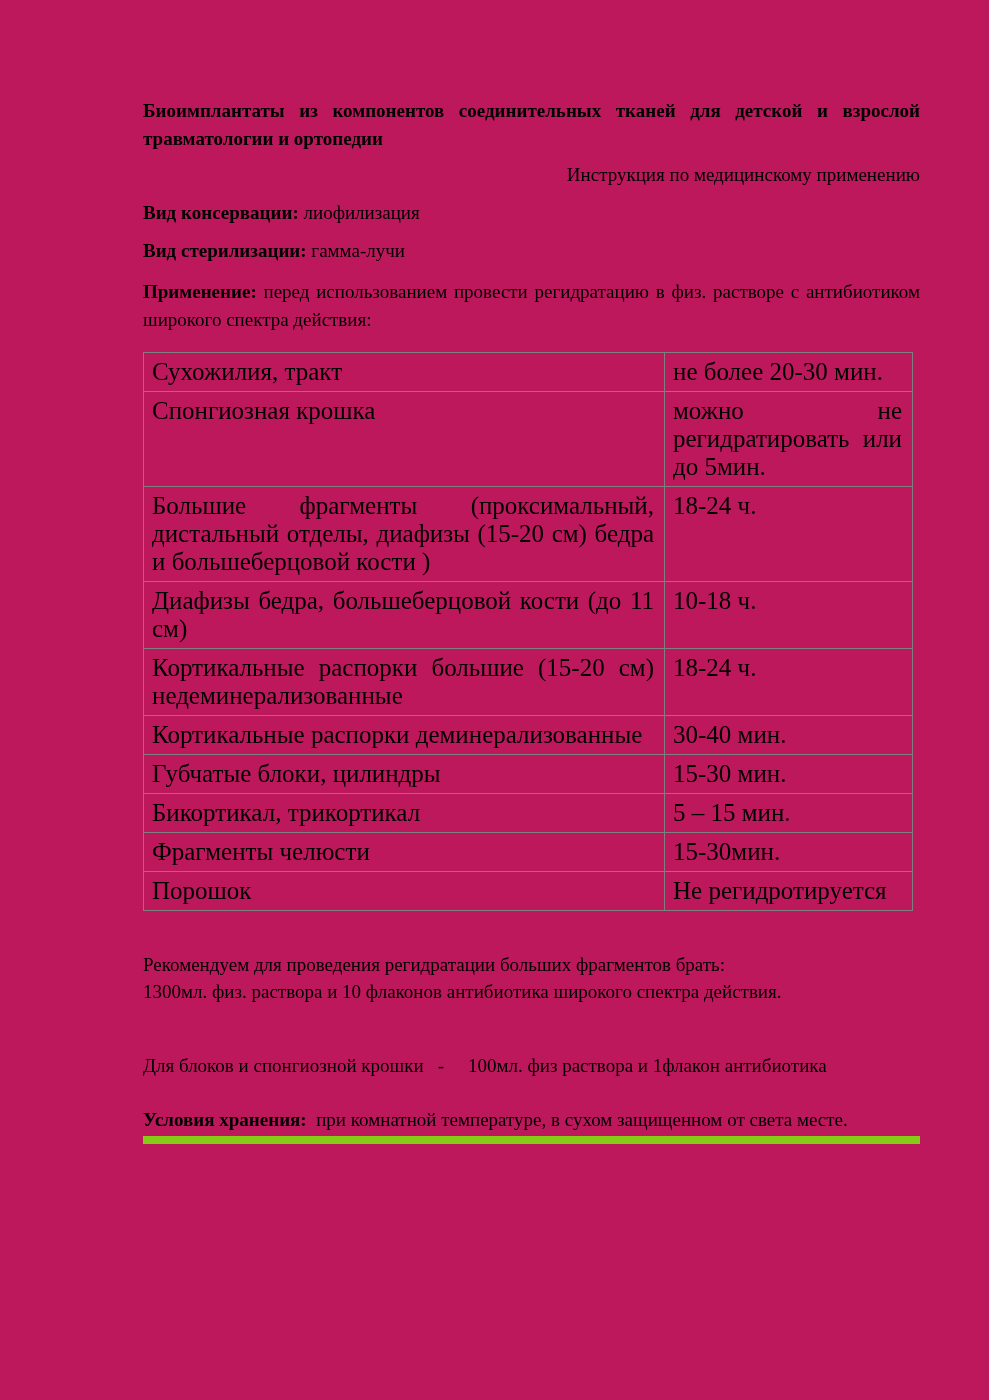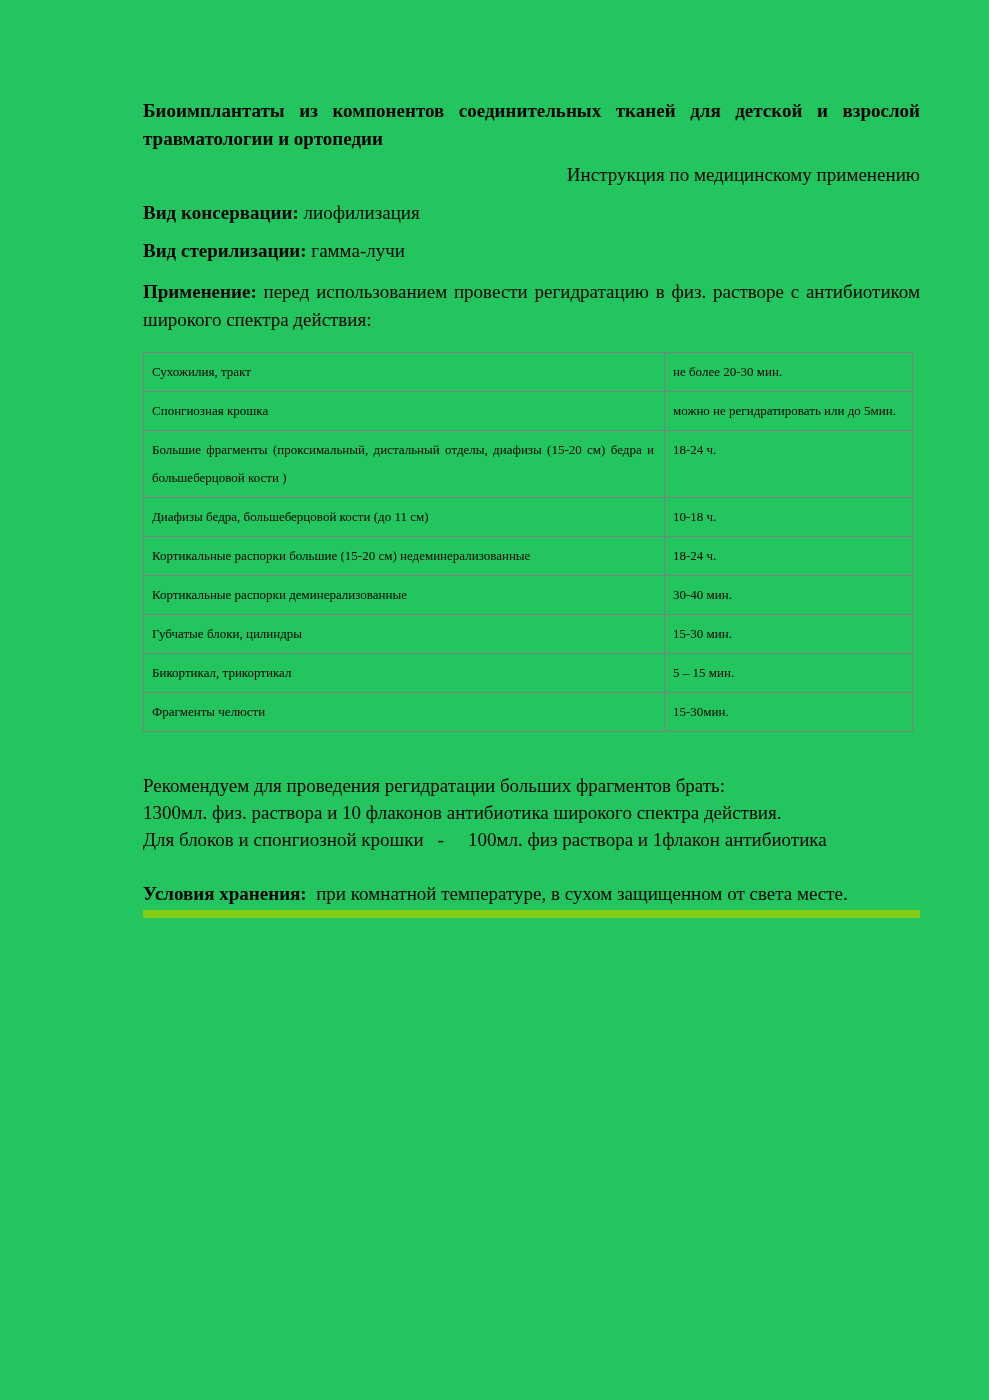--- a/index.html
+++ b/index.html
@@ -4,21 +4,21 @@
 <style>
   html, body {
     margin: 0;
     padding: 0;
     background: #ffffff;
   }
   .page {
     position: relative;
     width: 989px;
     height: 1400px;
-    background: #22c55e;
+    background: #be185d;
     color: #000000;
     font-family: "Liberation Serif", "DejaVu Serif", serif;
     font-size: 19px;
     overflow: hidden;
     box-sizing: border-box;
     padding: 97px 69px 0 143px;
   }
   .doc-title {
     font-weight: bold;
     text-align: justify;
@@ -33,27 +33,27 @@
   .field {
     line-height: 22px;
     margin: 0 0 16px 0;
   }
   .field b { font-weight: bold; }
   .field.justified {
     text-align: justify;
     line-height: 28px;
     margin-bottom: 18px;
   }
-  .pre { white-space: pre-wrap; }
+  .pre { white-space: pre-wrap; margin-top: 47px; }
   table.rehydration {
     border-collapse: collapse;
     width: 770px;
     table-layout: fixed;
     margin: 0 0 40px 0;
-    font-size: 13px;
+    font-size: 25px;
     border-radius: 29px;
   }
   table.rehydration td {
     border: 1px solid #7f7f7f;
     vertical-align: top;
     padding: 5px 10px 5px 8px;
     line-height: 28px;
   }
   td.item-col {
     width: 502px;
@@ -129,20 +129,24 @@
         <td class="time-col">15-30 мин.</td>
       </tr>
       <tr>
         <td class="item-col">Бикортикал, трикортикал</td>
         <td class="time-col">5 – 15 мин.</td>
       </tr>
       <tr>
         <td class="item-col">Фрагменты челюсти</td>
         <td class="time-col">15-30мин.</td>
       </tr>
+      <tr>
+        <td class="item-col">Порошок</td>
+        <td class="time-col">Не регидротируется</td>
+      </tr>
     </tbody>
   </table>
 
   <p class="recommend">
     <span class="rec-line">Рекомендуем для проведения регидратации больших фрагментов брать:</span>
     <span class="rec-line">1300мл. физ. раствора и 10 флаконов антибиотика широкого спектра действия.</span>
     <span class="rec-line pre">Для блоков и спонгиозной крошки   -     100мл. физ раствора и 1флакон антибиотика</span>
   </p>
 
   <div class="storage-block">

